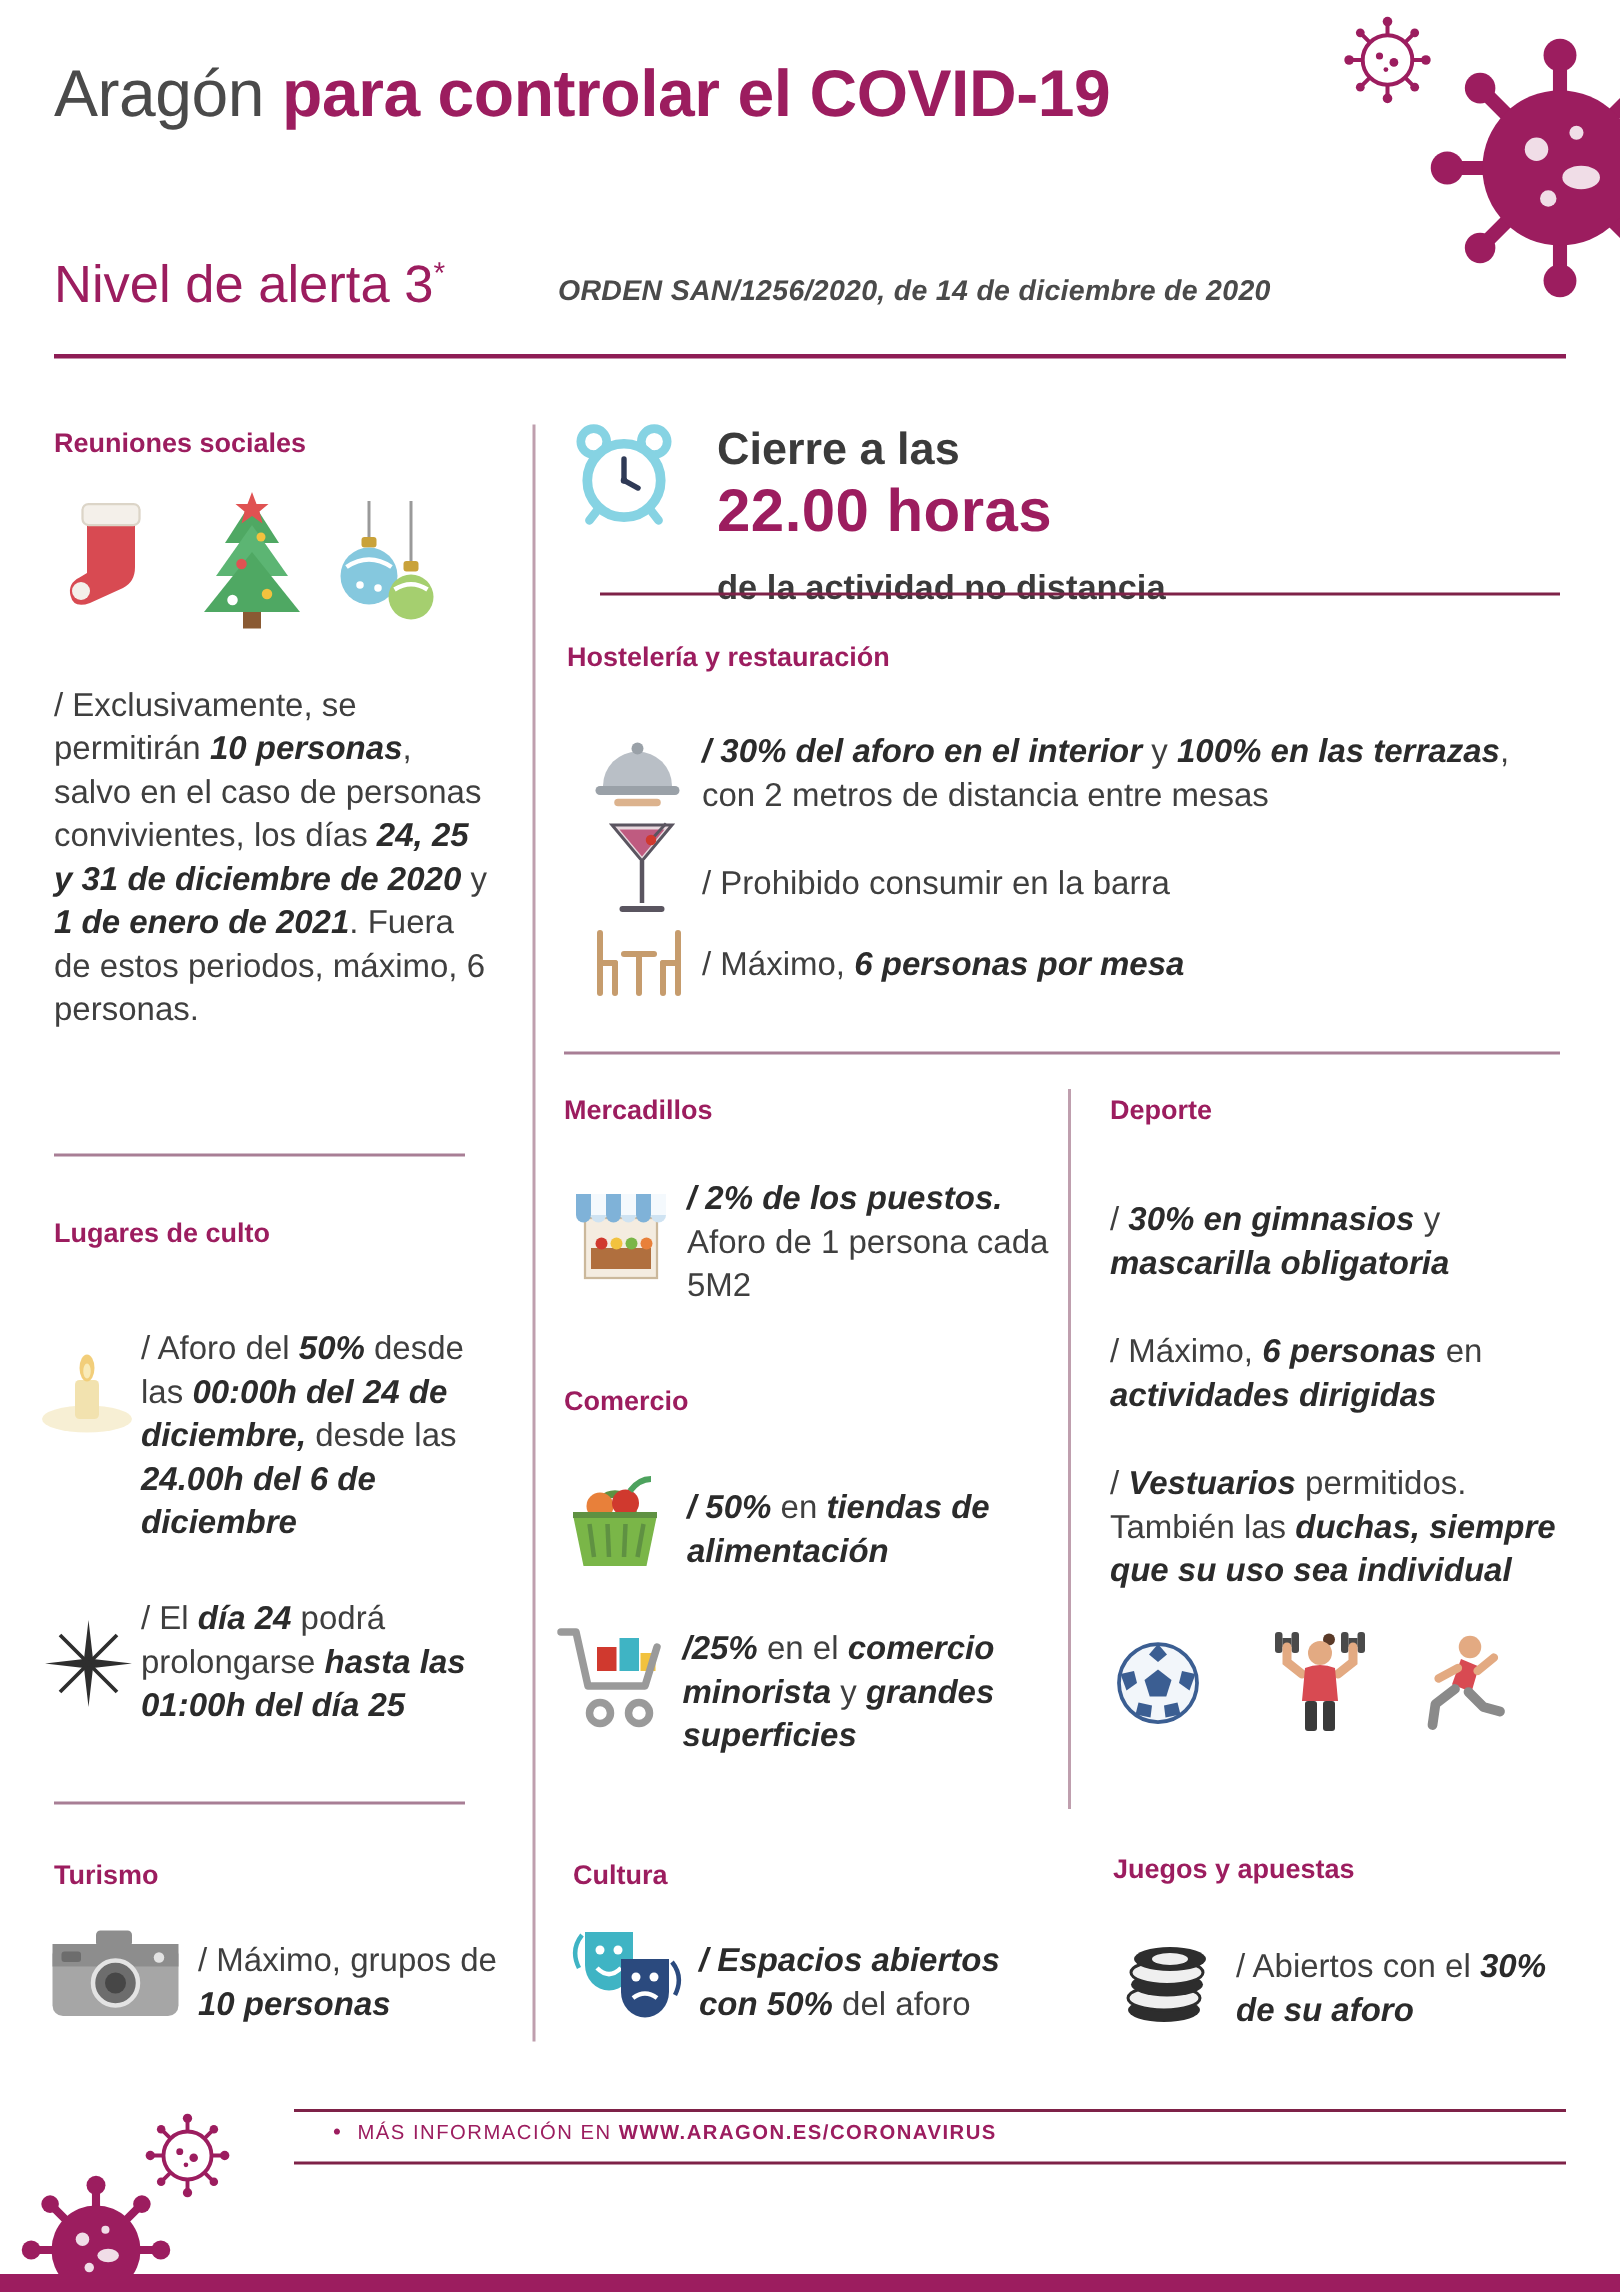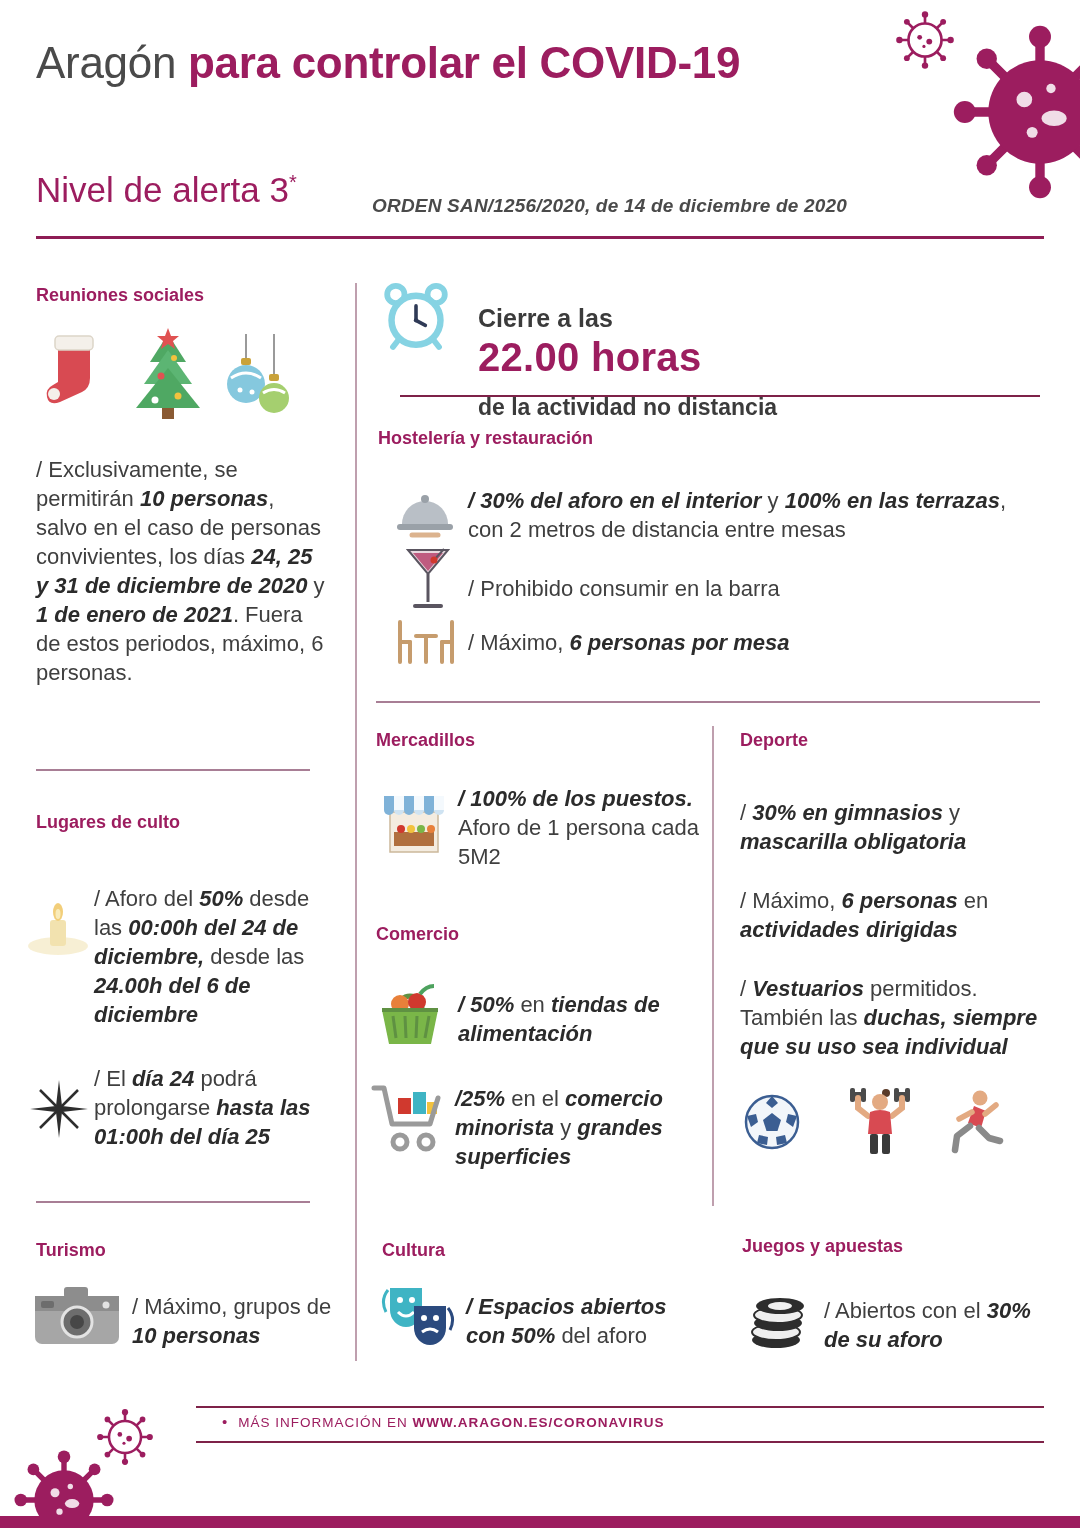--- a/index.html
+++ b/index.html
@@ -15,21 +15,21 @@
   .abs{position:absolute;}
   .title{font-size:44px;line-height:54px;font-weight:700;letter-spacing:-0.3px;}
   .title .plain{font-weight:400;color:#4a4a4a;}
   .title .accent{font-weight:700;color:var(--magenta);}
   .alert{font-size:35px;color:var(--magenta);font-weight:400;}
   .alert sup{font-size:20px;}
   .order{font-size:19px;font-style:italic;font-weight:700;color:#4a4a4a;letter-spacing:0.2px;}
   .sec-h{font-size:18px;font-weight:700;color:var(--magenta);}
   .txt{font-size:22px;line-height:29px;color:var(--text);}
   .txt .b{font-weight:700;color:#2b2b2b;font-style:italic;}
-  .close-label{font-size:25px;font-weight:700;color:#3b3b3b;margin-top:21px;}
+  .close-label{font-size:30px;font-weight:700;color:#3b3b3b;}
   .close-row{display:flex;align-items:baseline;gap:14px;margin-top:2px;flex-direction:column;}
   .close-time{font-size:40px;font-weight:700;color:var(--magenta);letter-spacing:0.3px;}
   .close-scope{font-size:23px;font-weight:700;color:#3b3b3b;}
   .hline{position:absolute;height:2px;background:var(--rule-light);}
   .hline-dark{position:absolute;height:2px;background:var(--rule-dark);}
   .vline{position:absolute;width:2px;background:#bf9fae;}
   .head-rule{position:absolute;height:3px;background:#8e1d55;}
   .foot{font-size:13.5px;letter-spacing:1px;color:var(--magenta);white-space:nowrap;}
   .foot .fb{font-weight:700;}
   .foot .dot{margin-right:10px;font-size:15px;}
@@ -104,21 +104,21 @@
 
   <div class="abs title" style="left:36px; top:36px; width:840px;">
     <div>
       <span class="plain">Aragón </span><span class="accent">para controlar el COVID-19</span>
     </div>
   </div>
 
   <div class="abs alert" style="left:36px; top:170px;">
     <span>Nivel de alerta 3</span><sup>*</sup>
   </div>
-  <div class="abs order" style="left:372px; top:195px;text-align:center;">ORDEN SAN/1256/2020, de 14 de diciembre de 2020</div>
+  <div class="abs order" style="left:372px; top:184px;text-align:center;">ORDEN SAN/1256/2020, de 14 de diciembre de 2020</div>
 
   <div class="head-rule" style="left:36px; top:236px; width:1008px;"></div>
 
   <svg class="abs" style="left:893px; top:8px; color:#9c1d5f;" width="64" height="64">
       <use href="#virus-outline"></use>
     </svg>
   <svg class="abs" style="left:946px; top:18px; color:#9c1d5f;" width="188" height="188">
       <use href="#virus-solid"></use>
     </svg>
 
@@ -269,21 +269,21 @@
         <circle cx="37" cy="20" r="5" fill="#cfe3f2"></circle>
       <circle cx="47" cy="20" r="5" fill="#7fb2d8"></circle>
         <circle cx="57" cy="20" r="5" fill="#cfe3f2"></circle>
     </g>
     <rect x="2" y="6" width="60" height="14" fill="#7fb2d8"></rect>
     <rect x="12" y="6" width="10" height="14" fill="#f4f9fd"></rect>
     <rect x="32" y="6" width="10" height="14" fill="#f4f9fd"></rect>
     <rect x="52" y="6" width="10" height="14" fill="#f4f9fd"></rect>
   </svg>
 
-  <div class="abs txt" style="left:458px; top:784px; width:244px;"><span class="b">/ 100% de los puestos.</span><span> Aforo de 1 persona cada 5M2</span></div>
+  <div class="abs txt" style="left:458px; top:784px; width:244px;"><span class="b">/ 2% de los puestos.</span><span> Aforo de 1 persona cada 5M2</span></div>
 
   <div class="abs sec-h" style="left:376px; top:924px;">Comercio</div>
 
   <svg class="abs" style="left:376px; top:982px;" width="68" height="66" viewBox="0 0 68 66">
     <path d="M22 26 A12 12 0 0 1 46 26" fill="none" stroke="#5f9142" stroke-width="5"></path>
     <circle cx="24" cy="22" r="9" fill="#e8803a"></circle>
     <circle cx="41" cy="20" r="9" fill="#d0392e"></circle>
     <path d="M44 12 Q50 4 58 4" stroke="#4da25e" stroke-width="4" fill="none"></path>
     <path d="M6 28 H62 L55 62 H13 Z" fill="#7ab648"></path>
     <path d="M6 28 H62" stroke="#5f9142" stroke-width="4"></path>

